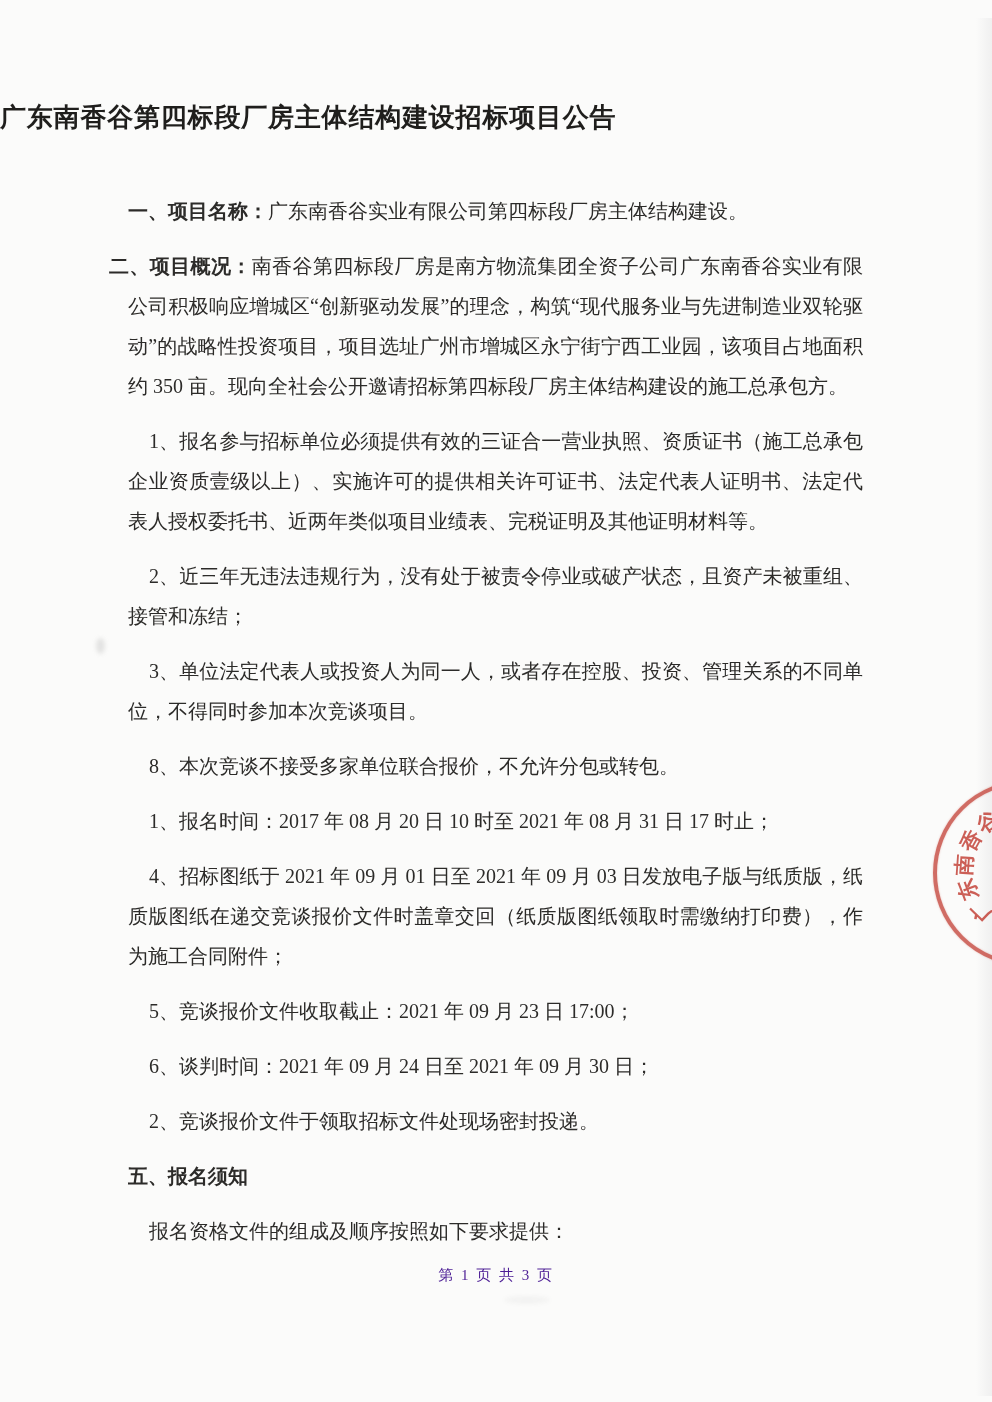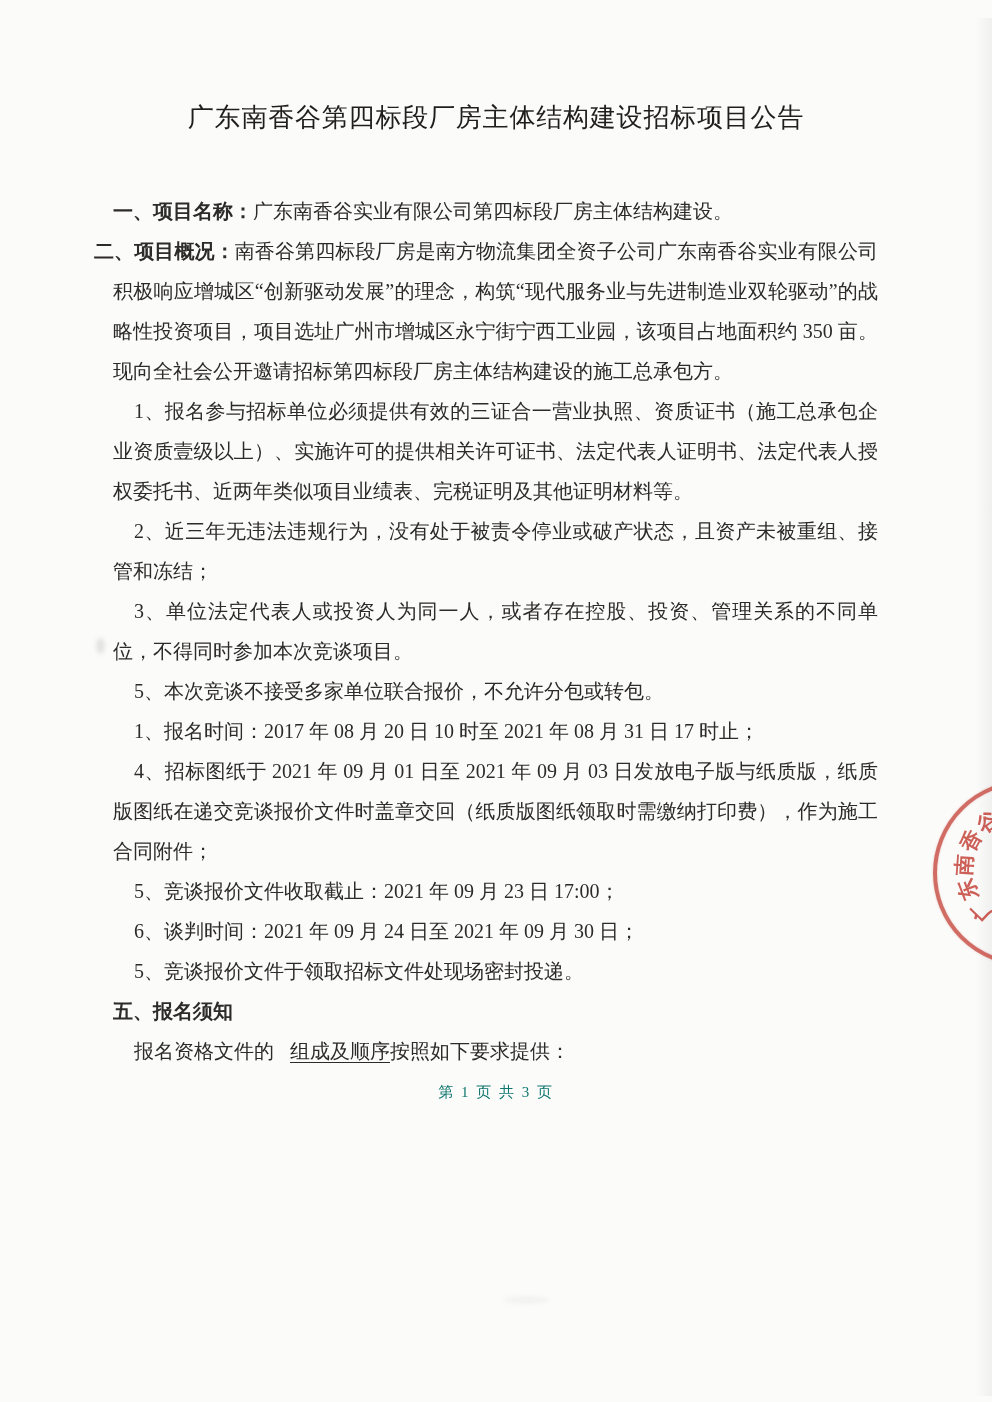--- a/index.html
+++ b/index.html
@@ -19,52 +19,50 @@
   }
   .smudge {
     position: absolute; background: rgba(120,120,120,0.18);
     border-radius: 50%; filter: blur(2px);
   }
   .smudge-a { left: 96px; top: 638px; width: 9px; height: 16px; }
   .smudge-b { left: 504px; top: 1296px; width: 46px; height: 8px; opacity: .35; }
 
   .doc-title {
     margin-top: 97px;
-    text-align: center;
+    text-align: left;
     font-size: 26px;
-    font-weight: 400;
+    font-weight: 700;
     letter-spacing: 0.8px;
     color: #1f1e1c;
     line-height: 42px;
   }
   .content {
     margin: 52px 114px 0 113px;
     width: 765px;
     font-size: 20px;
     line-height: 40px;
     text-align: justify;
     text-justify: inter-ideograph;
   }
-  .content p { margin: 0; padding: 0; }
+  .content p { margin: 15px; padding: 0; }
   .sec-label { font-weight: 700; }
   .hang { padding-left: 19px; text-indent: -19px; }
   .num-item { text-indent: 21px; }
   .note-line { text-indent: 21px; }
   .u {
-    text-decoration: underline;
     text-underline-offset: 4px;
     text-decoration-thickness: 1px;
-    padding-left: 16px;
   }
   .footer {
     margin-top: 12px;
     text-align: center;
     font-size: 15px;
     letter-spacing: 2px;
-    color: #0f766e;
+    color: #4c1d95;
   }
 
   
   .stamp { position: absolute; left: 1022px; top: 869px; width: 0; height: 0; filter: blur(0.3px); }
   .stamp-ring {
     position: absolute; left: -89px; top: -89px;
     width: 178px; height: 178px;
     border: 4.5px solid rgba(193,60,50,0.75);
     border-radius: 50%;
     box-shadow: 0 0 2px rgba(193,60,50,0.35), inset 0 0 2px rgba(193,60,50,0.3);
@@ -91,27 +89,27 @@
 
   <div class="content">
 
     <p><span class="sec-label">一、项目名称：</span><span>广东南香谷实业有限公司第四标段厂房主体结构建设。</span></p>
 
     <p class="hang"><span class="sec-label">二、项目概况：</span><span>南香谷第四标段厂房是南方物流集团全资子公司广东南香谷实业有限公司积极响应增城区“创新驱动发展”的理念，构筑“现代服务业与先进制造业双轮驱动”的战略性投资项目，项目选址广州市增城区永宁街宁西工业园，该项目占地面积约 350 亩。现向全社会公开邀请招标第四标段厂房主体结构建设的施工总承包方。</span></p>
 
     <p class="num-item">1、报名参与招标单位必须提供有效的三证合一营业执照、资质证书（施工总承包企业资质壹级以上）、实施许可的提供相关许可证书、法定代表人证明书、法定代表人授权委托书、近两年类似项目业绩表、完税证明及其他证明材料等。</p>
     <p class="num-item">2、近三年无违法违规行为，没有处于被责令停业或破产状态，且资产未被重组、接管和冻结；</p>
     <p class="num-item">3、单位法定代表人或投资人为同一人，或者存在控股、投资、管理关系的不同单位，不得同时参加本次竞谈项目。</p>
-    <p class="num-item">5、本次竞谈不接受多家单位联合报价，不允许分包或转包。</p>
+    <p class="num-item">8、本次竞谈不接受多家单位联合报价，不允许分包或转包。</p>
 
     <p class="num-item">1、报名时间：2017 年 08 月 20 日 10 时至 2021 年 08 月 31 日 17 时止；</p>
     <p class="num-item">4、招标图纸于 2021 年 09 月 01 日至 2021 年 09 月 03 日发放电子版与纸质版，纸质版图纸在递交竞谈报价文件时盖章交回（纸质版图纸领取时需缴纳打印费），作为施工合同附件；</p>
     <p class="num-item">5、竞谈报价文件收取截止：2021 年 09 月 23 日 17:00；</p>
     <p class="num-item">6、谈判时间：2021 年 09 月 24 日至 2021 年 09 月 30 日；</p>
-    <p class="num-item">5、竞谈报价文件于领取招标文件处现场密封投递。</p>
+    <p class="num-item">2、竞谈报价文件于领取招标文件处现场密封投递。</p>
 
     <p><span class="sec-label">五、报名须知</span></p>
     <p class="note-line"><span>报名资格文件的</span><span class="u">组成及顺序</span><span>按照如下要求提供：</span></p>
 
   </div>
 
   <div class="footer">第 1 页 共 3 页</div>
 
   <div class="stamp">
     <div class="stamp-ring"></div>

